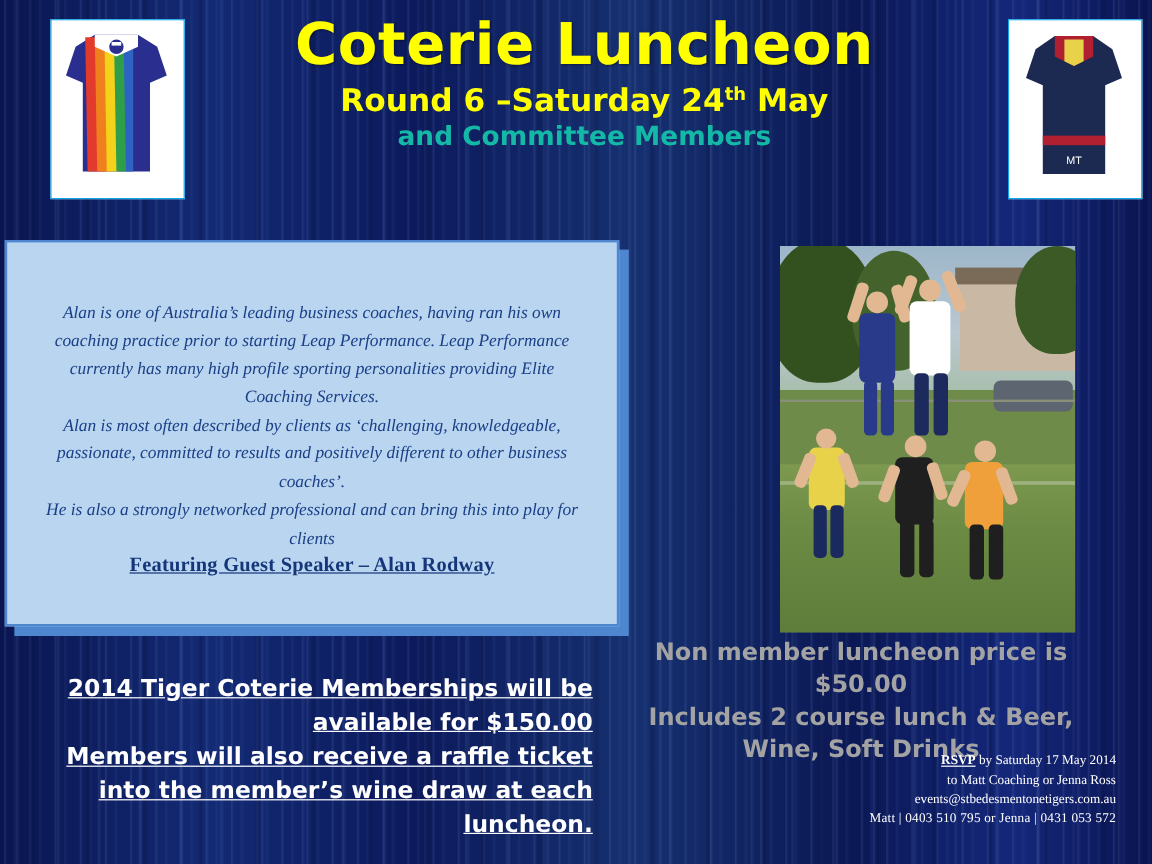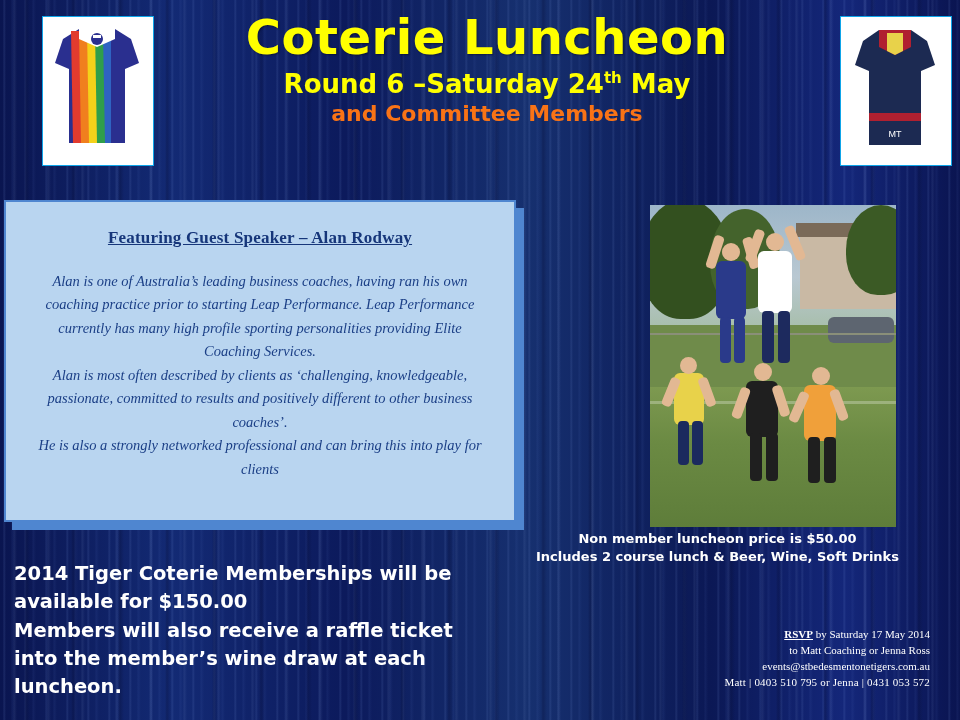--- a/index.html
+++ b/index.html
@@ -64,21 +64,21 @@
     font-family:"DejaVu Sans", sans-serif;
     font-size:26px;font-weight:bold;color:#ffff00;margin-top:8px;line-height:1.15;
   }
   #subtitle-1 .sup{font-size:15px;vertical-align:super;}
   #subtitle-2{
     font-family:"DejaVu Sans", sans-serif;
     font-size:22px;font-weight:bold;color:#ffff00;margin-top:4px;line-height:1.25;
   }
   #subtitle-3{
     font-family:"DejaVu Sans", sans-serif;
-    font-size:22px;font-weight:bold;color:#f97316;line-height:1.25;
+    font-size:22px;font-weight:bold;color:#14b8a6;line-height:1.25;
   }
 
   
   #speaker-shadow{
     position:absolute;left:12px;top:208px;width:512px;height:322px;
     background:#4f86d0;z-index:3;
   }
   #speaker-panel{
     position:absolute;left:4px;top:200px;width:512px;height:322px;
     background:#b9d5f0;border:2px solid #4f86d0;z-index:4;
@@ -112,29 +112,29 @@
   .ph-car{position:absolute;background:#5d6570;border-radius:6px;}
   .ph-fence{position:absolute;left:0;width:100%;height:2px;background:#8a8f79;}
   .player{position:absolute;}
   .p-body{position:absolute;border-radius:6px;}
   .p-head{position:absolute;border-radius:50%;background:#e2b893;}
   .p-limb{position:absolute;border-radius:4px;background:#e2b893;}
 
   
   #price-block{
     position:absolute;left:505px;top:530px;width:425px;z-index:4;text-align:center;
+    font-family:"DejaVu Sans", sans-serif;font-weight:bold;color:#a3a3a3;
+    font-size:20px;line-height:1.35;
+  }
+
+  
+  #member-block{
+    position:absolute;left:14px;top:560px;width:480px;z-index:4;text-align:right;
     font-family:"DejaVu Sans", sans-serif;font-weight:bold;color:#ffffff;
-    font-size:13px;line-height:1.35;
-  }
-
-  
-  #member-block{
-    position:absolute;left:14px;top:560px;width:480px;z-index:4;text-align:left;
-    font-family:"DejaVu Sans", sans-serif;font-weight:bold;color:#ffffff;
-    font-size:19.5px;line-height:1.45;
+    font-size:19.5px;line-height:1.45;text-decoration:underline;
   }
 
   
   #rsvp-block{
     position:absolute;left:505px;top:627px;width:425px;z-index:4;text-align:right;
     font-family:"Liberation Serif", serif;color:#ffffff;font-size:11px;line-height:1.45;
   }
   #rsvp-line1 .u{text-decoration:underline;font-weight:bold;}
   #rsvp-phones{letter-spacing:.2px;}
 </style>
@@ -172,26 +172,26 @@
 <div id="title-block">
   <div id="main-title">Coterie Luncheon</div>
   <div id="subtitle-1">
     <span>Round 6 –Saturday 24</span><span class="sup">th</span><span> May</span>
   </div>
   <div id="subtitle-3">and Committee Members</div>
 </div>
 
 <div id="speaker-shadow"></div>
 <div id="speaker-panel">
-  <div id="speaker-heading">Featuring Guest Speaker – Alan Rodway</div>
   <div id="speaker-body">
     <p>Alan is one of Australia’s leading business coaches, having ran his own coaching practice prior to starting Leap Performance. Leap Performance currently has many high profile sporting personalities providing Elite Coaching Services.</p>
     <p>Alan is most often described by clients as ‘challenging, knowledgeable, passionate, committed to results and positively different to other business coaches’.</p>
     <p>He is also a strongly networked professional and can bring this into play for clients</p>
   </div>
+  <div id="speaker-heading">Featuring Guest Speaker – Alan Rodway</div>
 </div>
 
 <div id="photo">
   <div class="ph-sky"></div>
   <div class="ph-house" style="left:150px;top:26px;width:96px;height:78px;"></div>
   <div class="ph-roof" style="left:146px;top:18px;width:104px;height:14px;"></div>
   <div class="ph-tree" style="left:-10px;top:-6px;width:90px;height:120px;background:#33501f;"></div>
   <div class="ph-tree" style="left:60px;top:4px;width:70px;height:100px;background:#44632c;"></div>
   <div class="ph-tree" style="left:196px;top:0px;width:70px;height:90px;background:#3b5a25;"></div>
   <div class="ph-car" style="left:178px;top:112px;width:66px;height:26px;"></div>

